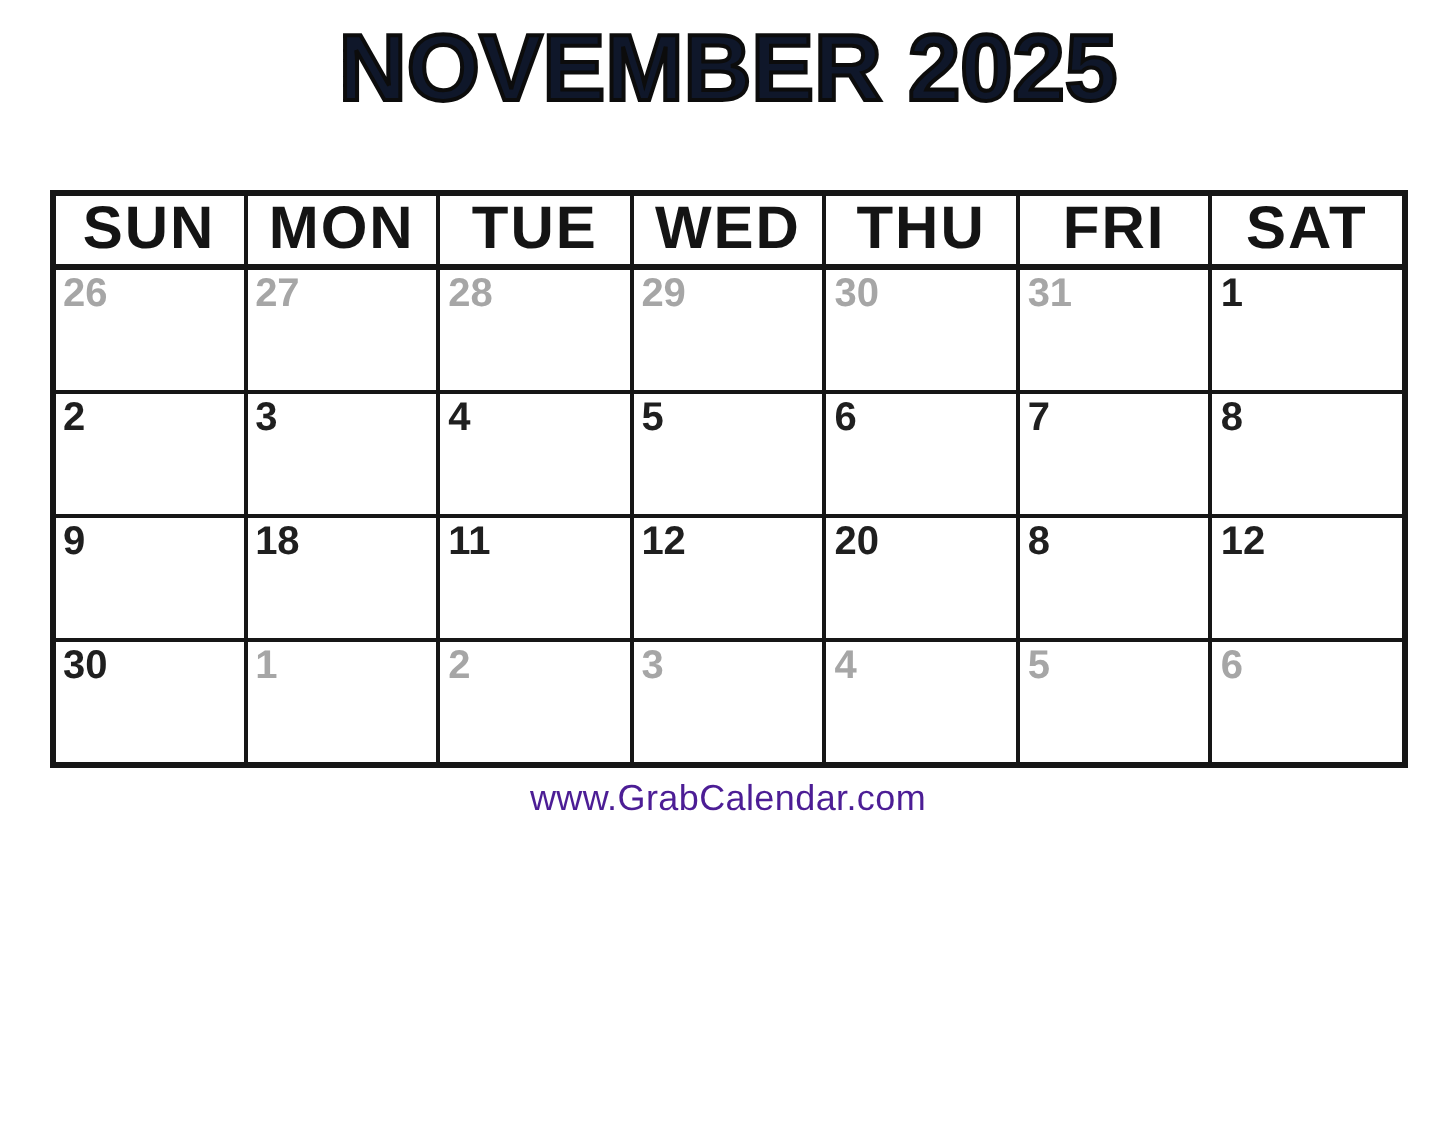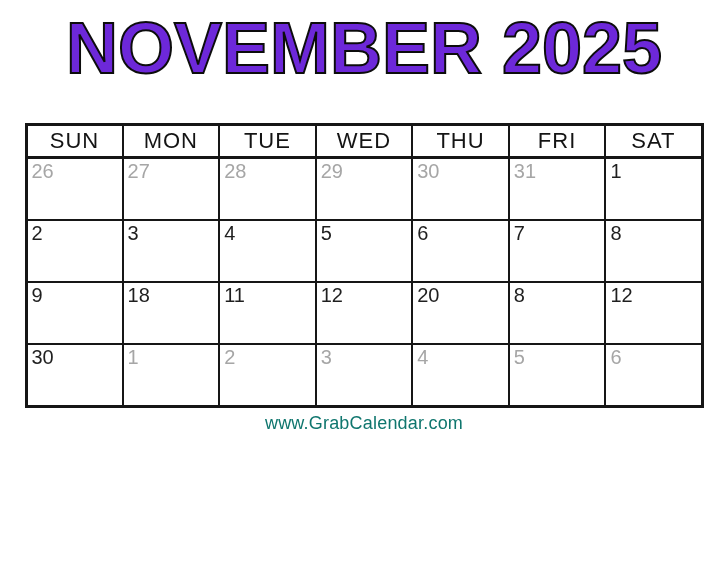--- a/index.html
+++ b/index.html
@@ -9,49 +9,50 @@
   }
   html,body{margin:0;padding:0;}
   body{
     width:728px;height:563px;background:#ffffff;
     font-family:"Liberation Sans","DejaVu Sans",sans-serif;
     overflow:hidden;
   }
   .page{width:728px;height:563px;position:relative;}
   h1.cal-title{
     margin:8px 12px 0;padding:0;text-align:center;
-    font-size:72px;line-height:1.12;font-weight:bold;
-    color:#6d28d9;-webkit-text-stroke:2px #0c0c0c;
+    font-size:47px;line-height:1.12;font-weight:bold;
+    color:#0f172a;-webkit-text-stroke:2px #0c0c0c;
     letter-spacing:0px;white-space:nowrap;
   }
   table.cal{
     border-collapse:collapse;table-layout:fixed;
     width:679px;margin:34px auto 0;
     border:3px solid var(--grid);
     background:#ffffff;
   }
   th.weekday{
     height:30px;border:2px solid var(--grid);
     border-bottom:3px solid var(--grid);
-    font-weight:400;font-size:22px;letter-spacing:1px;
+    font-weight:700;font-size:30px;letter-spacing:1px;
     color:#141414;text-align:center;vertical-align:middle;
     padding:0;
   }
   td.day-cell{
     height:59px;border:2px solid var(--grid);
     vertical-align:top;text-align:left;
     padding:1px 0 0 4px;
+    font-weight:bold;
   }
   td.day-cell span{
     font-size:20px;line-height:1.15;color:var(--day);
   }
   td.day-cell.muted span{color:var(--muted);}
   .footer{
     margin-top:5px;text-align:center;
-    font-size:18px;color:#0f766e;letter-spacing:0.2px;
+    font-size:18px;color:#4c1d95;letter-spacing:0.2px;
   }
 </style>
 </head>
 <body>
 
 <div class="page">
   <h1 class="cal-title">NOVEMBER 2025</h1>
 
   <table class="cal">
     <thead>

